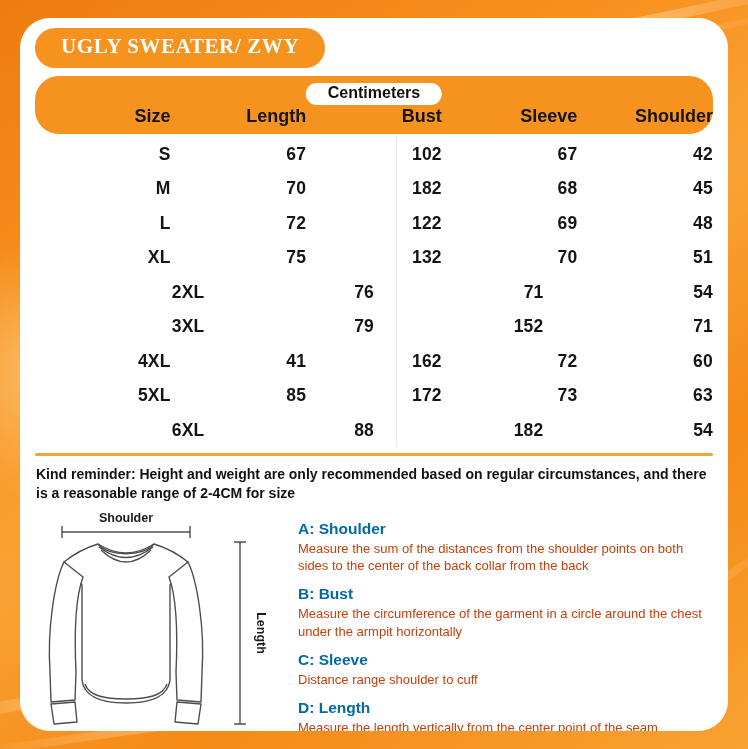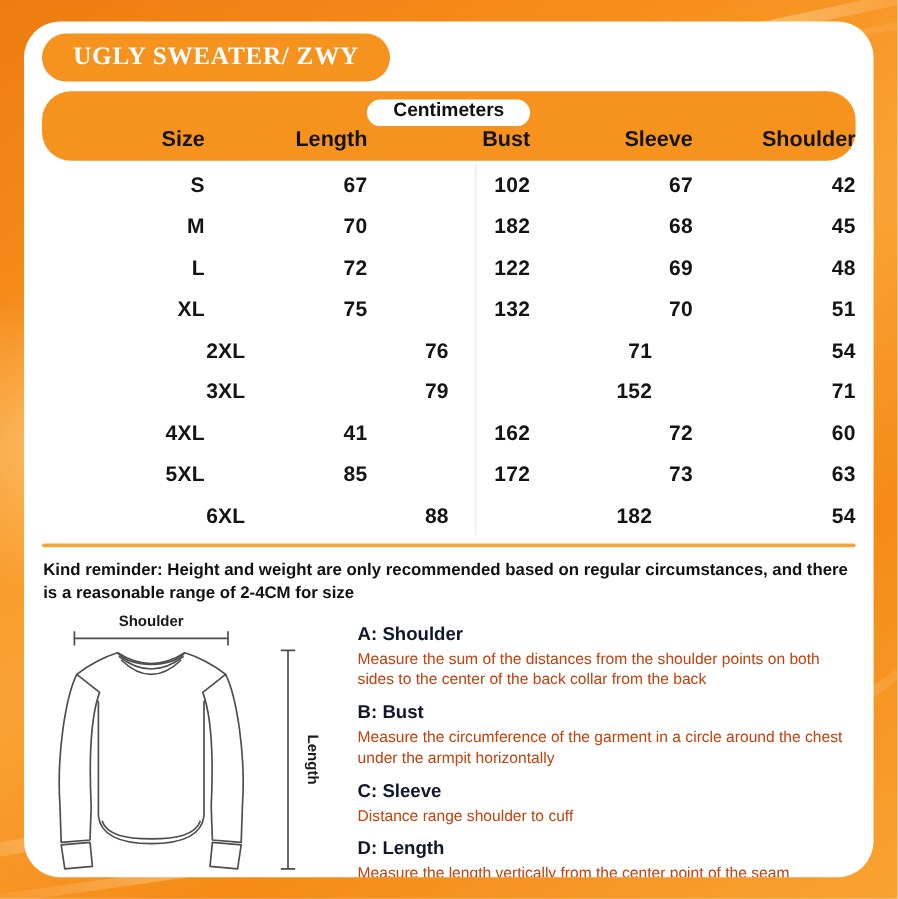--- a/index.html
+++ b/index.html
@@ -39,21 +39,21 @@
 
   .divider{margin:5px 15px 0;height:3px;background:#f2a53d;border-radius:2px;}
 
   .reminder{margin:9px auto 0;max-width:676px;text-align:left;font-weight:bold;
     font-size:14px;line-height:1.4;color:#111;}
 
   .bottom{display:flex;padding:6px 18px 0 22px;}
   .diagram{flex:0 0 242px;}
   .guide{flex:1;padding:10px 0 0 14px;}
   .guide-section{margin-bottom:11px;}
-  .guide-heading{font-weight:bold;font-size:15.5px;color:#0f172a;margin:0 0 2px;}
+  .guide-heading{font-weight:bold;font-size:15.5px;color:#0369a1;margin:0 0 2px;}
   .guide-text{font-size:13px;line-height:1.33;color:#c2410c;margin:0;}
 
   svg text{font-family:"Liberation Sans",sans-serif;}
 </style>
 </head>
 <body>
 
 <div class="bg-streak streak-1"></div>
 <div class="bg-streak streak-2"></div>
 <div class="bg-streak streak-3"></div>

